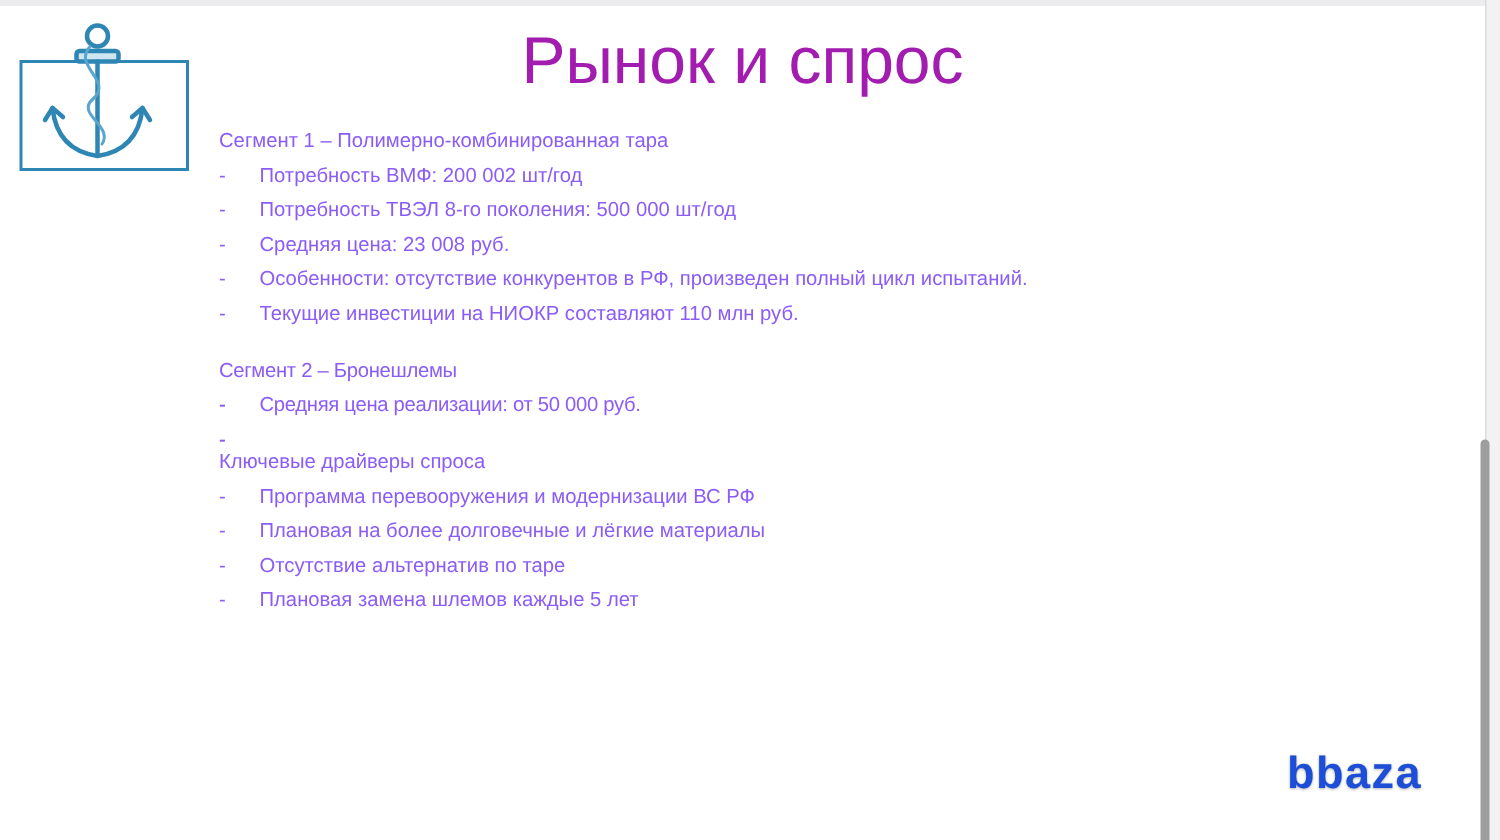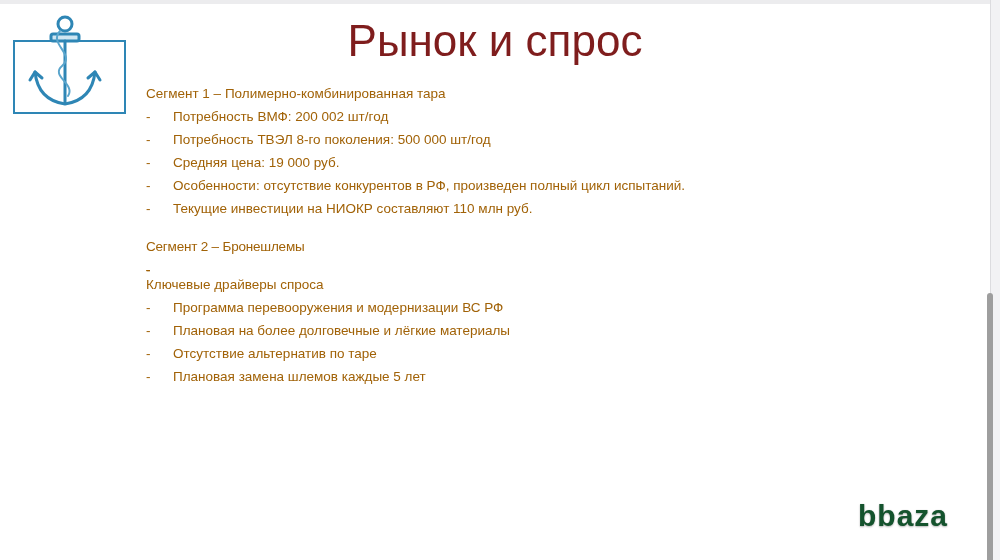--- a/index.html
+++ b/index.html
@@ -20,35 +20,35 @@
     position:absolute; left:987px; top:293px; width:6px; height:267px;
     background:#9e9e9e; border-radius:3px 3px 0 0;
   }
   .logo-box {
     position:absolute; left:13px; top:36px; width:113px; height:74px;
     border:2px solid #2e86b5; box-sizing:border-box;
   }
   .logo-svg { position:absolute; left:20px; top:10px; width:90px; height:100px; }
   .title {
     position:absolute; left:0; top:12px; width:990px; text-align:center;
-    font-size:44px; color:#7f1d1d; padding-left:0;
+    font-size:44px; color:#a21caf; padding-left:0;
   }
   .title span { position:relative; left:0; }
   .content {
     position:absolute; left:146px; top:82px; width:830px;
-    font-size:13.5px; color:#a16207; line-height:16px;
+    font-size:13.5px; color:#8b5cf6; line-height:16px;
   }
   .section-head { margin:0 0 7px 0; }
   .item { position:relative; padding-left:27px; margin-bottom:7px; }
   .item .dash { position:absolute; left:0; top:0; }
   .section { margin-bottom:22px; }
   .s2 .section-head, .s2 .item { font-family:"Liberation Sans", sans-serif; letter-spacing:-0.2px; }
   .watermark {
     position:absolute; left:858px; top:495px; font-size:30px; font-weight:bold;
-    color:#14532d; text-shadow:0 1px 2px #b8b8b8, 0 0 1px #cfcfcf;
+    color:#1d4ed8; text-shadow:0 1px 2px #b8b8b8, 0 0 1px #cfcfcf;
     letter-spacing:1px;
   }
 </style>
 </head>
 <body>
 
 <div class="slide">
   <div class="logo-box"></div>
   <svg class="logo-svg" viewBox="0 0 90 100">
     <g fill="none" stroke="#2e86b5" stroke-width="3" stroke-linecap="round">
@@ -62,29 +62,29 @@
     </g>
   </svg>
 
   <div class="title"><span>Рынок и спрос</span></div>
 
   <div class="content">
     <div class="section s1">
       <div class="section-head">Сегмент 1 – Полимерно-комбинированная тара</div>
       <div class="item"><span class="dash">-</span><span>Потребность ВМФ: 200 002 шт/год</span></div>
       <div class="item"><span class="dash">-</span><span>Потребность ТВЭЛ 8-го поколения: 500 000 шт/год</span></div>
-      <div class="item"><span class="dash">-</span><span>Средняя цена: 19 000 руб.</span></div>
+      <div class="item"><span class="dash">-</span><span>Средняя цена: 23 008 руб.</span></div>
       <div class="item"><span class="dash">-</span><span>Особенности: отсутствие конкурентов в РФ, произведен полный цикл испытаний.</span></div>
       <div class="item"><span class="dash">-</span><span>Текущие инвестиции на НИОКР составляют 110 млн руб.</span></div>
     </div>
 
     <div class="section s2">
       <div class="section-head">Сегмент 2 – Бронешлемы</div>
       <div class="item"><span class="dash">-</span></div>
-      <div class="item"><span class="dash">-</span></div>
+      <div class="item"><span class="dash">-</span><span>Средняя цена реализации: от 50 000 руб.</span></div>
       <div class="item"><span class="dash">-</span></div>
       <div class="item"><span class="dash">-</span></div>
     </div>
 
     <div class="section s3">
       <div class="section-head">Ключевые драйверы спроса</div>
       <div class="item"><span class="dash">-</span><span>Программа перевооружения и модернизации ВС РФ</span></div>
       <div class="item"><span class="dash">-</span><span>Плановая на более долговечные и лёгкие материалы</span></div>
       <div class="item"><span class="dash">-</span><span>Отсутствие альтернатив по таре</span></div>
       <div class="item"><span class="dash">-</span><span>Плановая замена шлемов каждые 5 лет</span></div>

